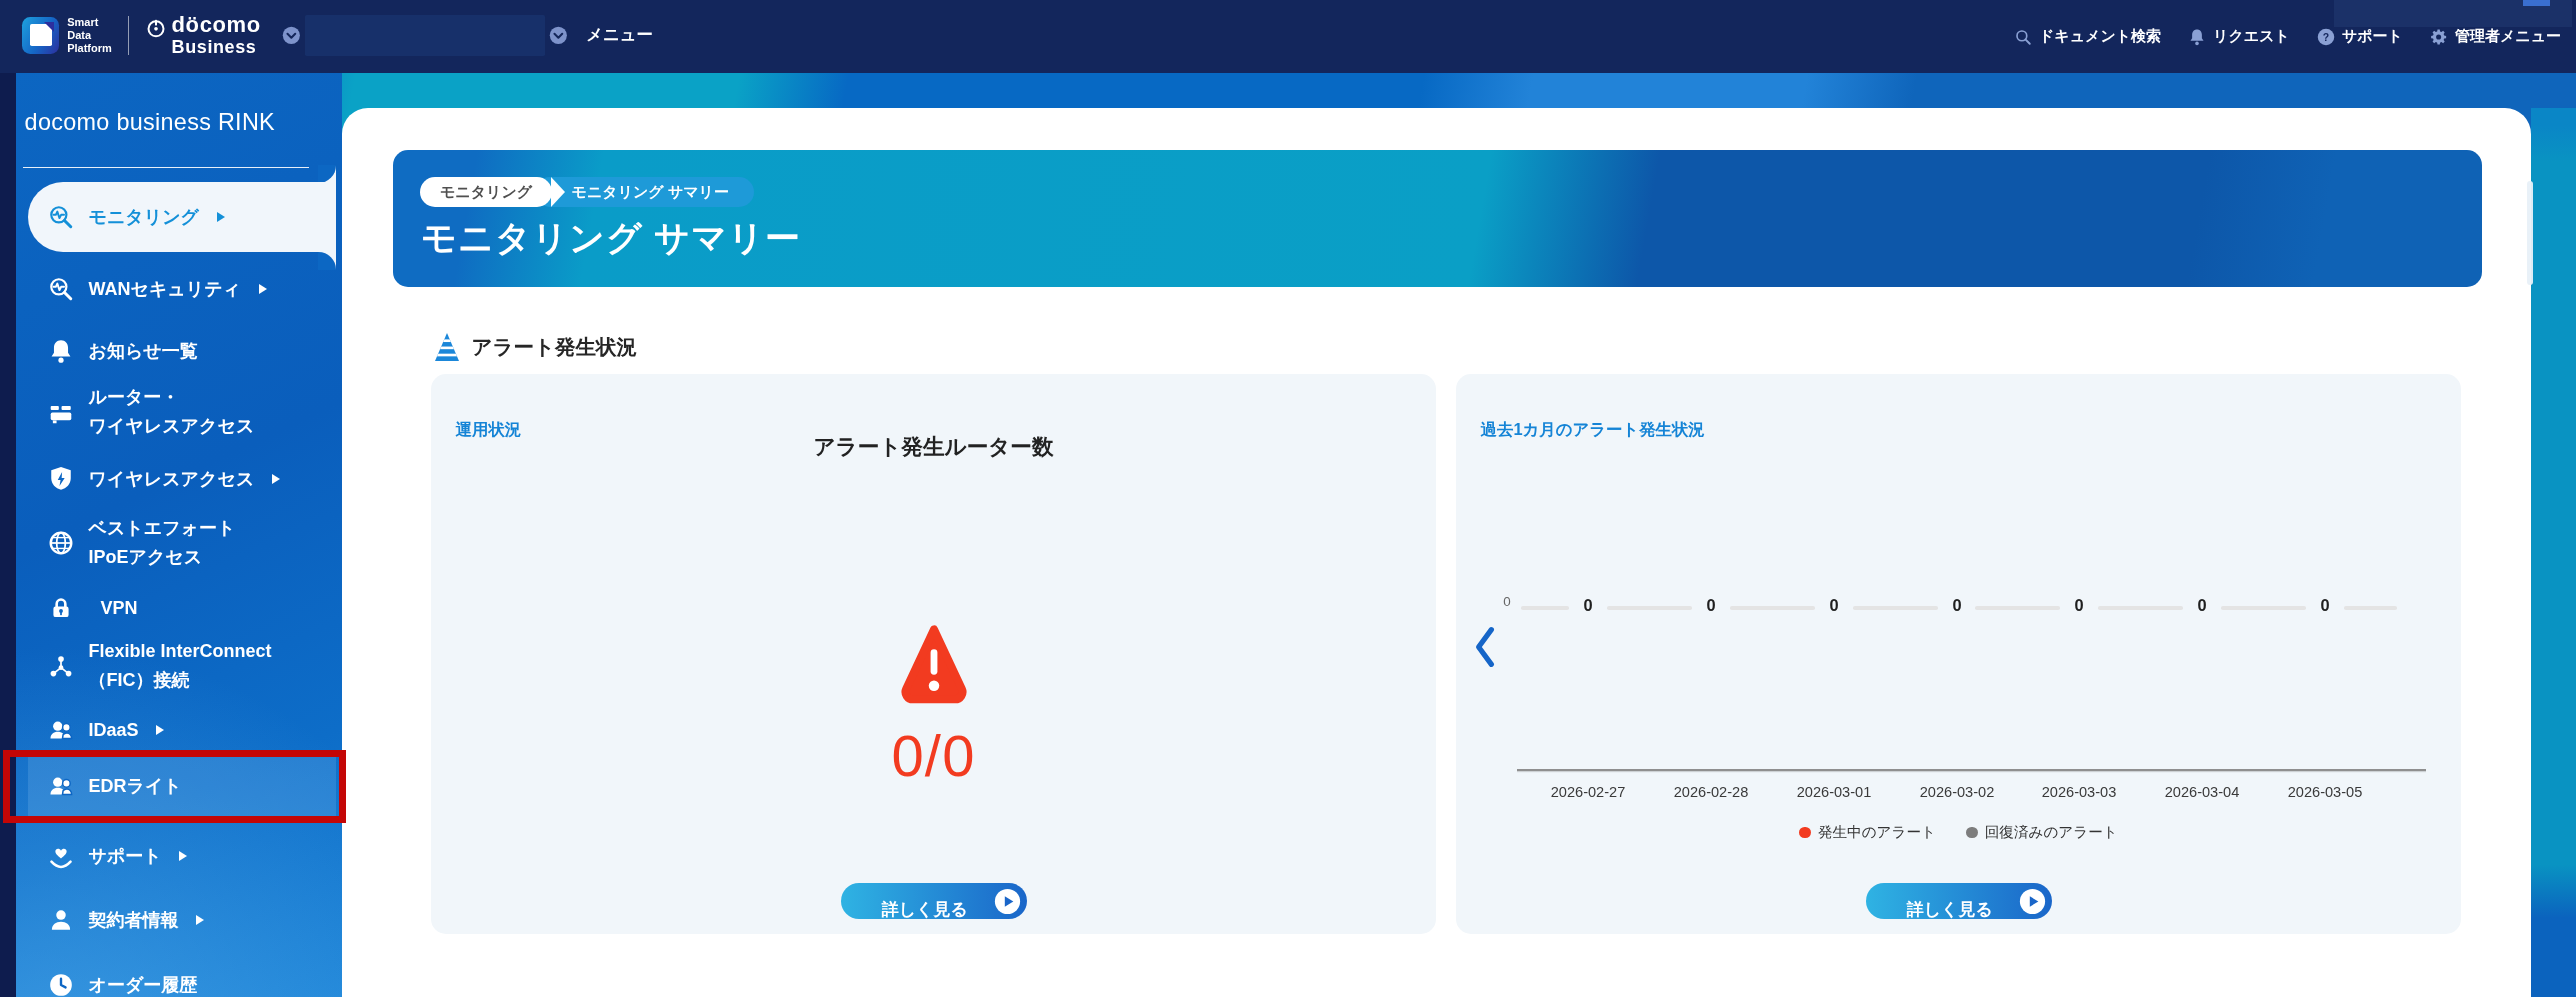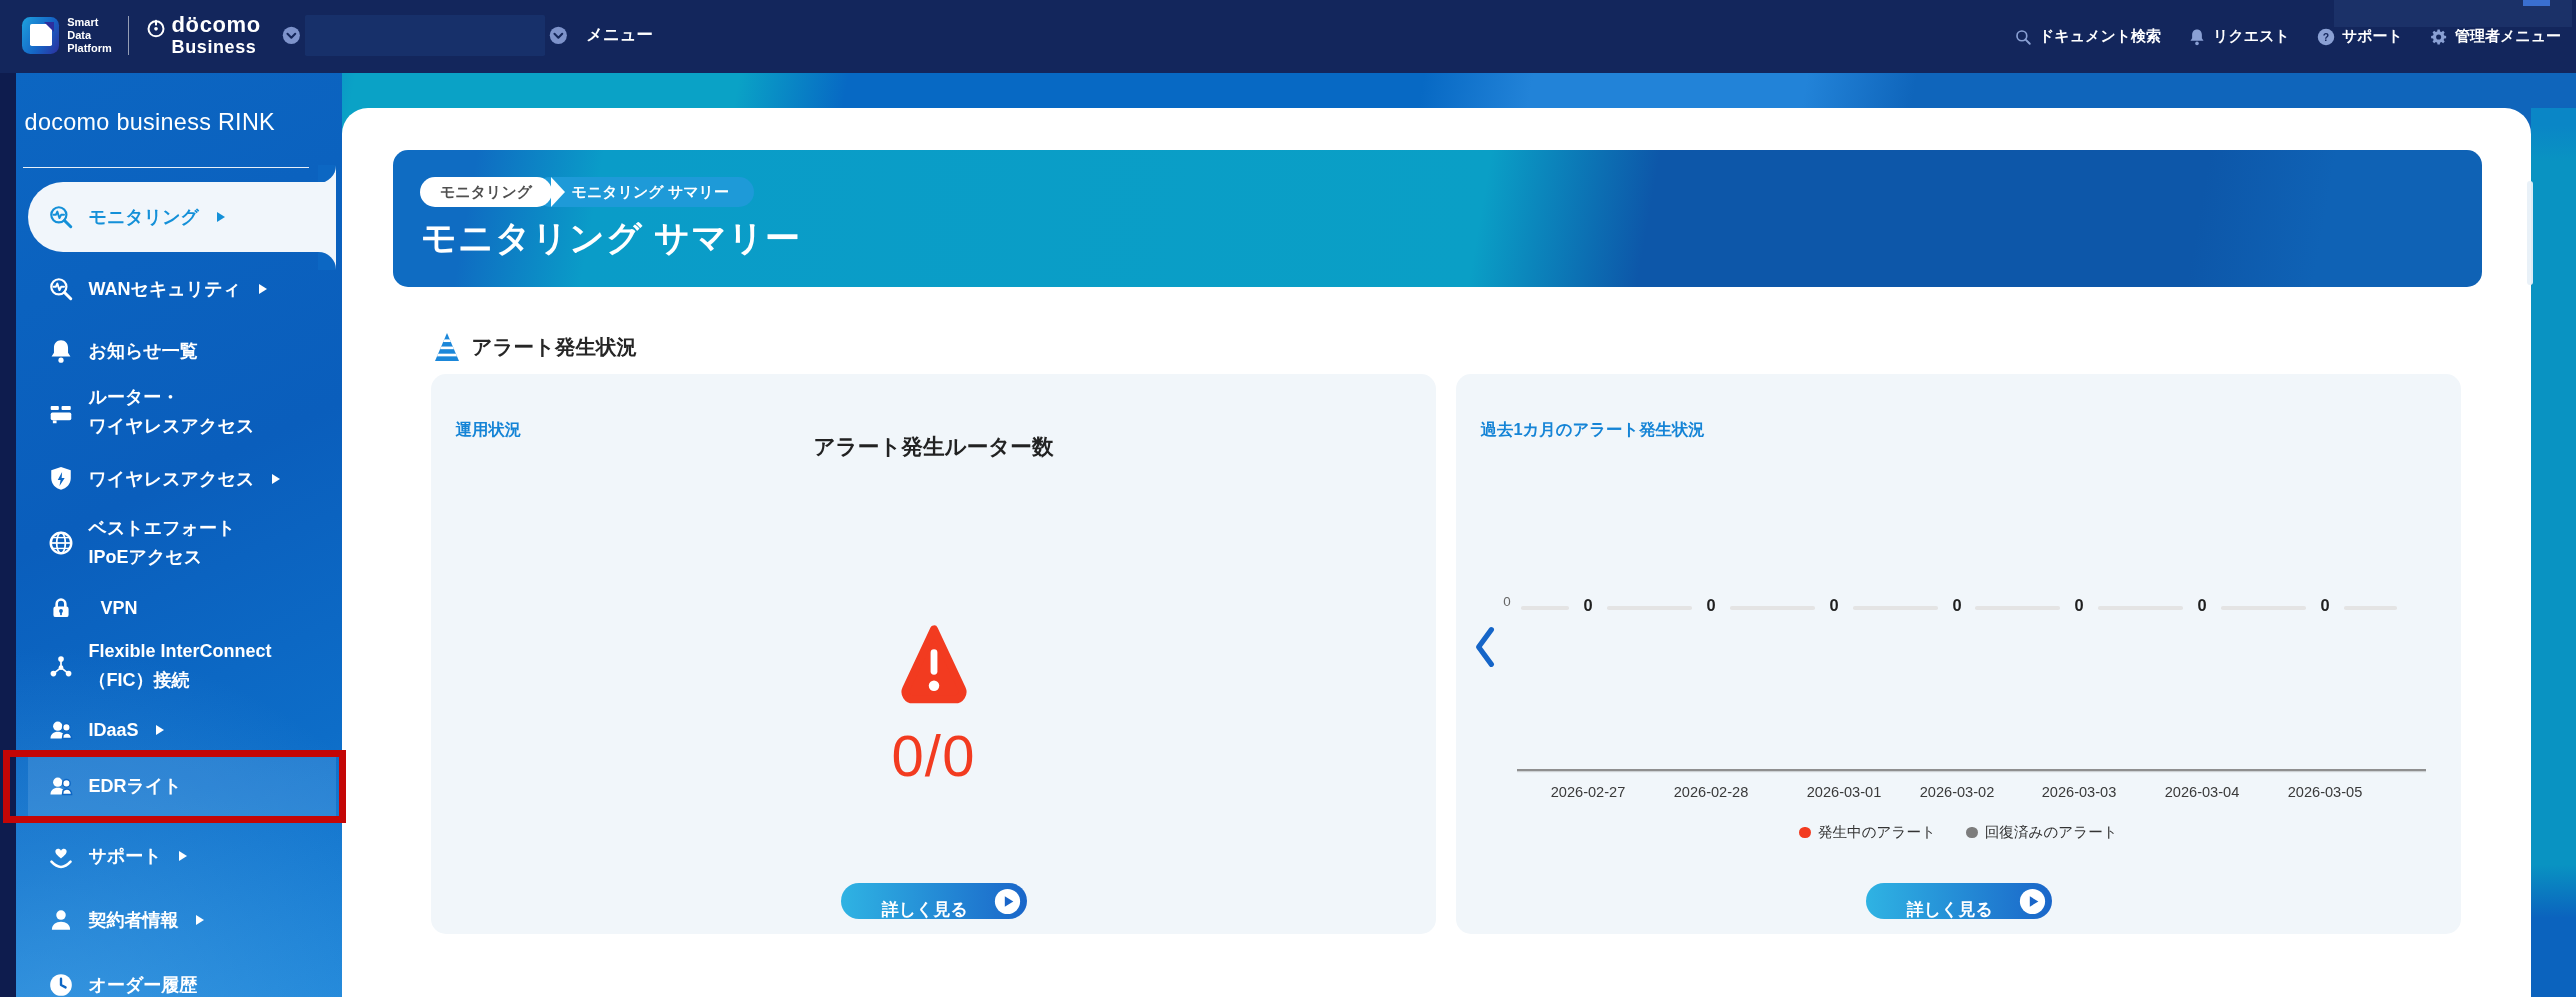--- a/index.html
+++ b/index.html
@@ -355,21 +355,21 @@
         <div class="chart-tick" style="left: 51px; top: 220px;">0</div>
         <div class="chart-dash" style="left: 65px; top: 232px; width: 48px;"></div>
         <div class="chart-pt" style="left: 132px; top: 222px;">0</div>
         <div class="chart-dash" style="left: 151px; top: 232px; width: 85px;"></div>
         <div class="chart-date" style="left: 132px;">2026-02-27</div>
         <div class="chart-pt" style="left: 255px; top: 222px;">0</div>
         <div class="chart-dash" style="left: 274px; top: 232px; width: 85px;"></div>
         <div class="chart-date" style="left: 255px;">2026-02-28</div>
         <div class="chart-pt" style="left: 378px; top: 222px;">0</div>
         <div class="chart-dash" style="left: 397px; top: 232px; width: 85px;"></div>
-        <div class="chart-date" style="left: 388px;">2026-03-01</div>
+        <div class="chart-date" style="left: 378px;">2026-03-01</div>
         <div class="chart-pt" style="left: 501px; top: 222px;">0</div>
         <div class="chart-dash" style="left: 519px; top: 232px; width: 85px;"></div>
         <div class="chart-date" style="left: 501px;">2026-03-02</div>
         <div class="chart-pt" style="left: 623px; top: 222px;">0</div>
         <div class="chart-dash" style="left: 642px; top: 232px; width: 85px;"></div>
         <div class="chart-date" style="left: 623px;">2026-03-03</div>
         <div class="chart-pt" style="left: 746px; top: 222px;">0</div>
         <div class="chart-dash" style="left: 765px; top: 232px; width: 85px;"></div>
         <div class="chart-date" style="left: 746px;">2026-03-04</div>
         <div class="chart-pt" style="left: 869px; top: 222px;">0</div>

